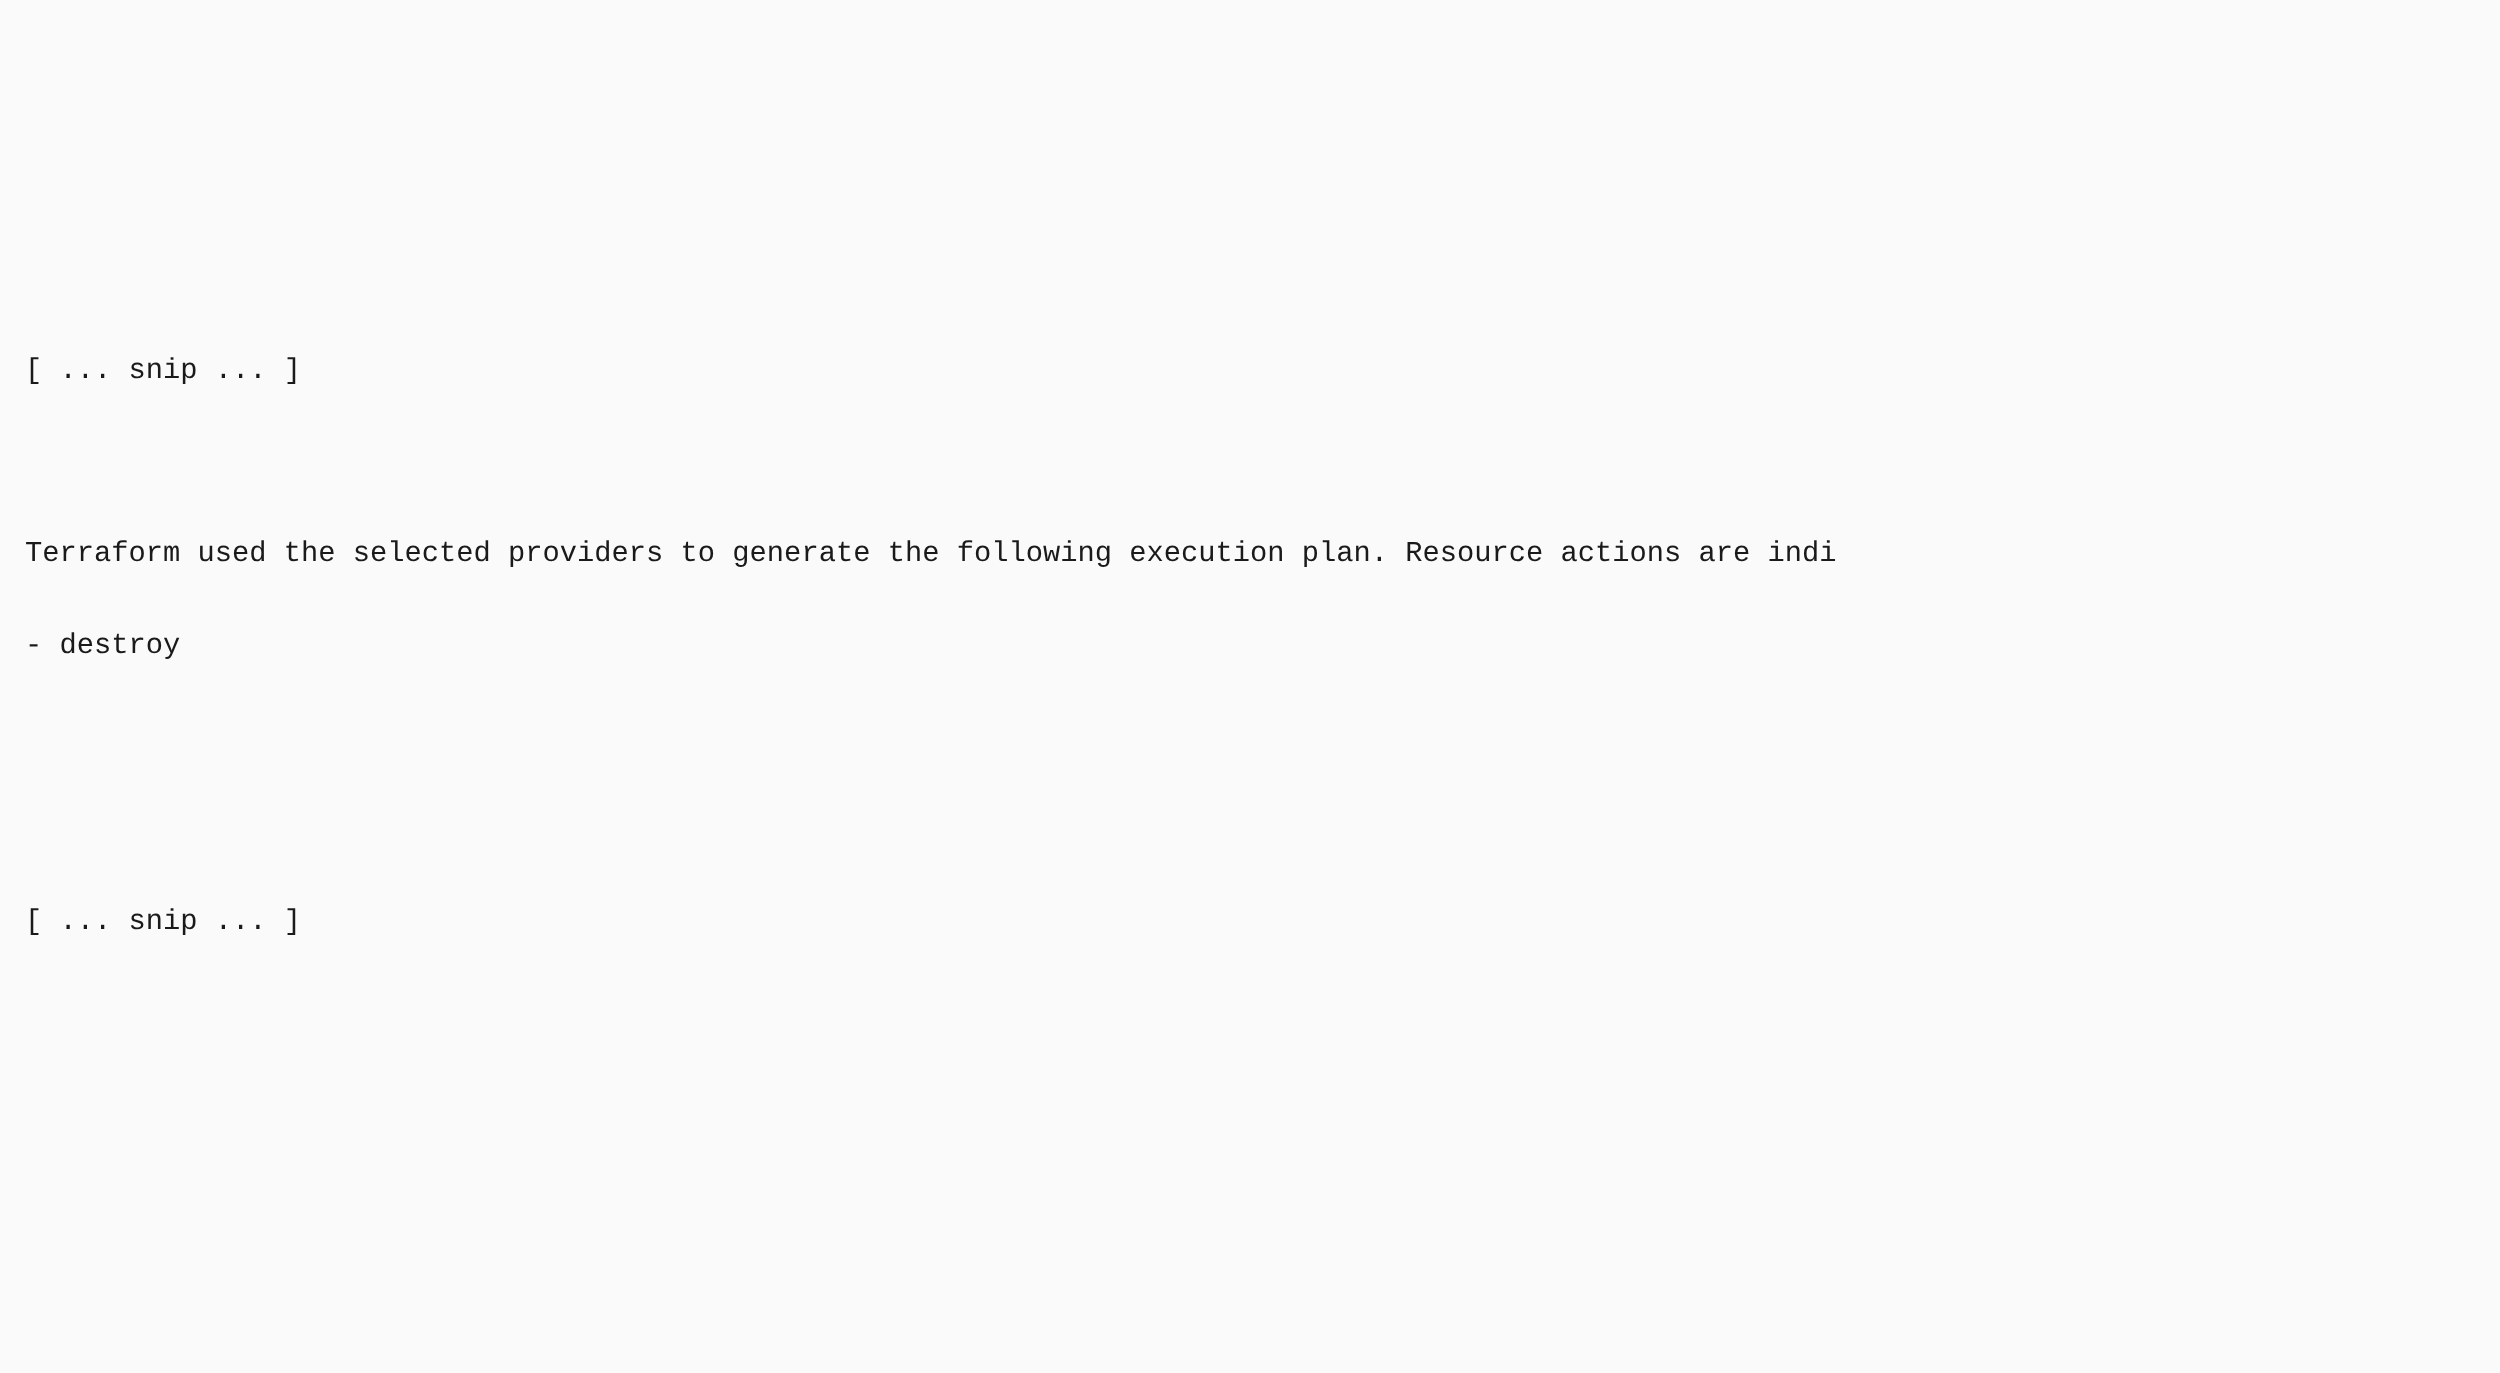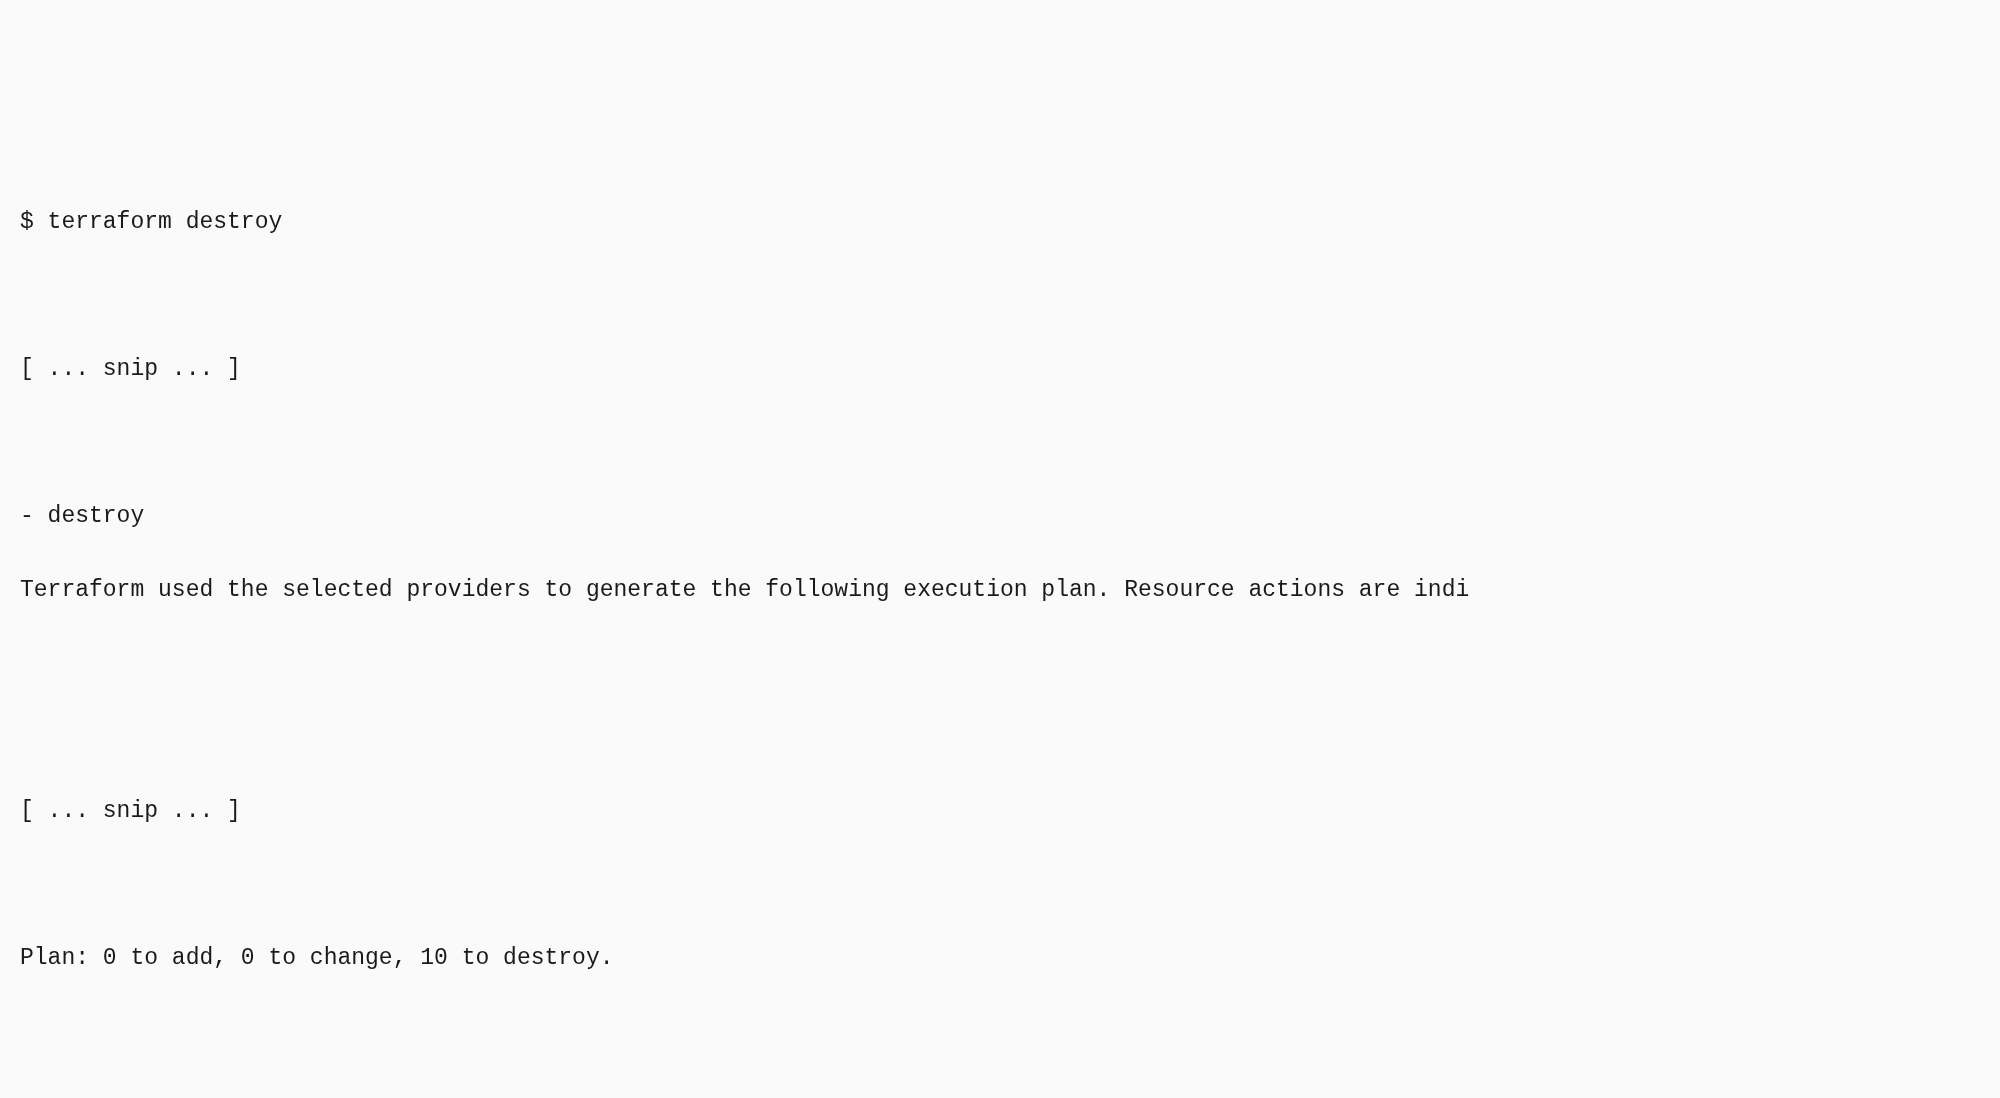--- a/index.html
+++ b/index.html
@@ -24,31 +24,29 @@
       display: block;
       min-height: 1.6em;
     }
   </style>
 </head>
 <body>
 
 
 
 <div class="terminal-output">
-<span class="line">$ terraform destroy</span>
 <span class="line"></span>
 <span class="line">[ ... snip ... ]</span>
 <span class="line"></span>
+<span class="line">Terraform used the selected providers to generate the following execution plan. Resource actions are indi</span>
 <span class="line">- destroy</span>
-<span class="line">Terraform used the selected providers to generate the following execution plan. Resource actions are indi</span>
 <span class="line"></span>
 <span class="line"></span>
 <span class="line">[ ... snip ... ]</span>
 <span class="line"></span>
-<span class="line">Plan: 0 to add, 0 to change, 10 to destroy.</span>
 <span class="line"></span>
 
 
 
 
 
 
 
 
 </div>

